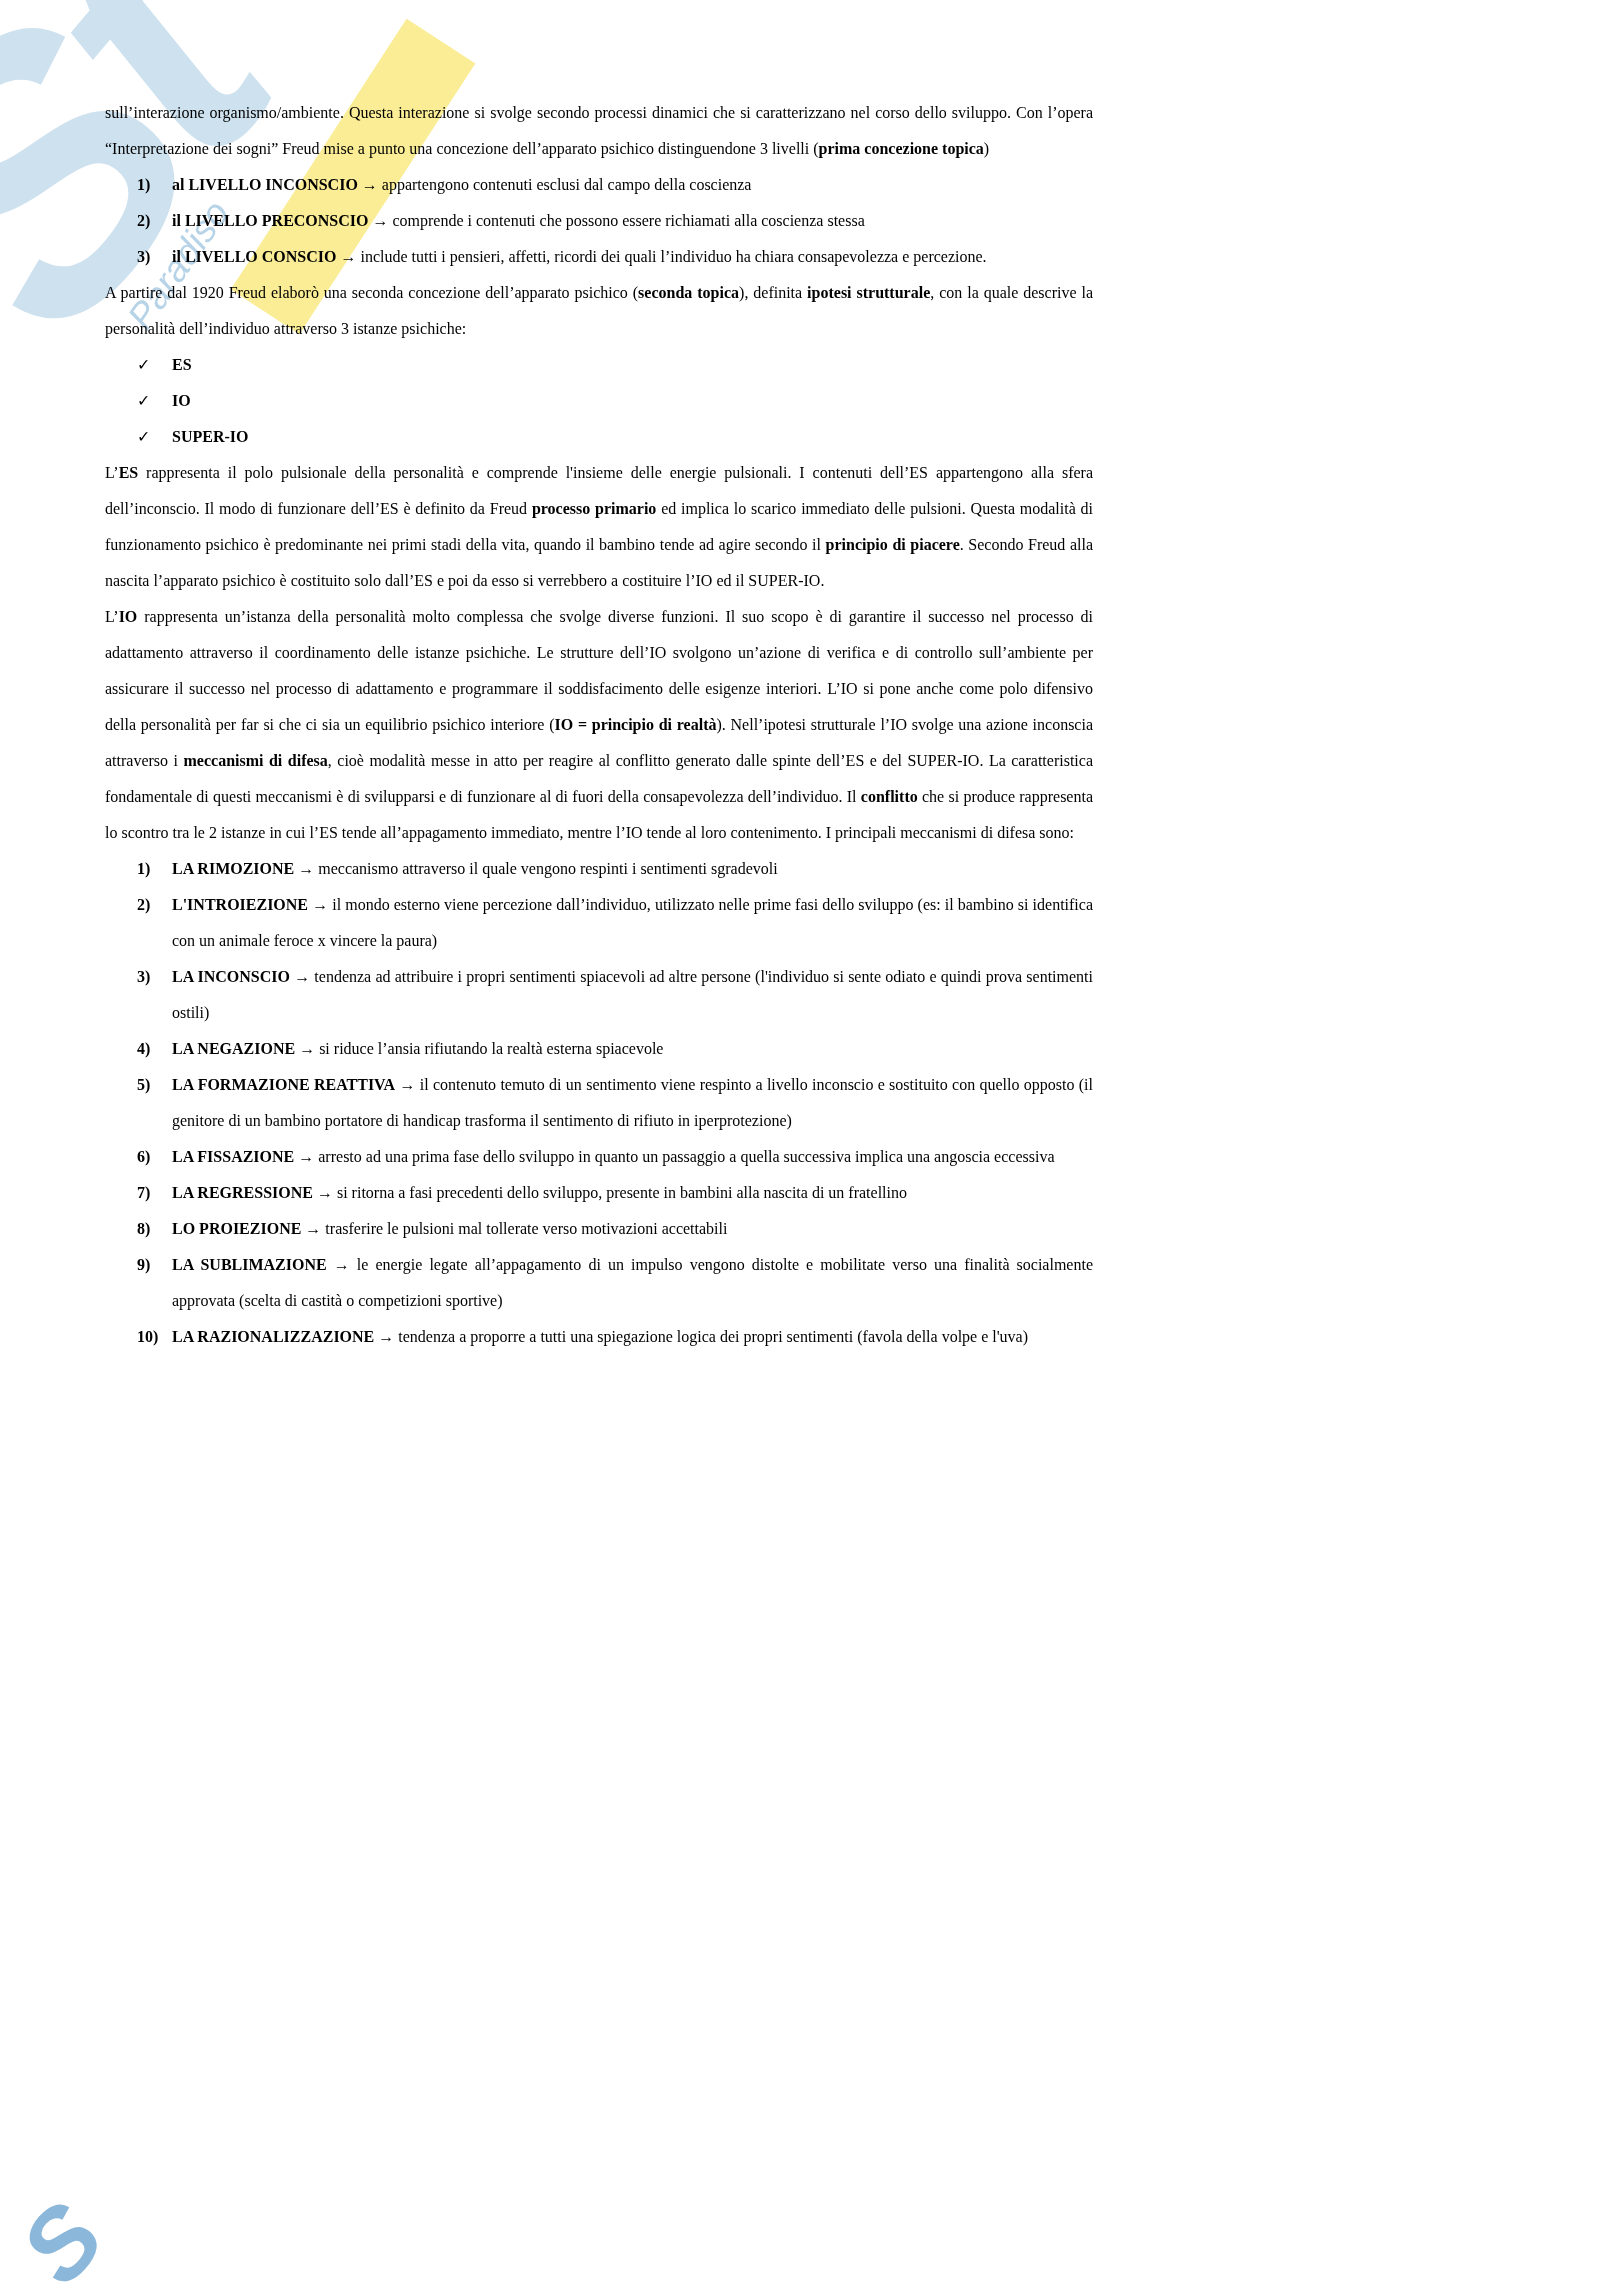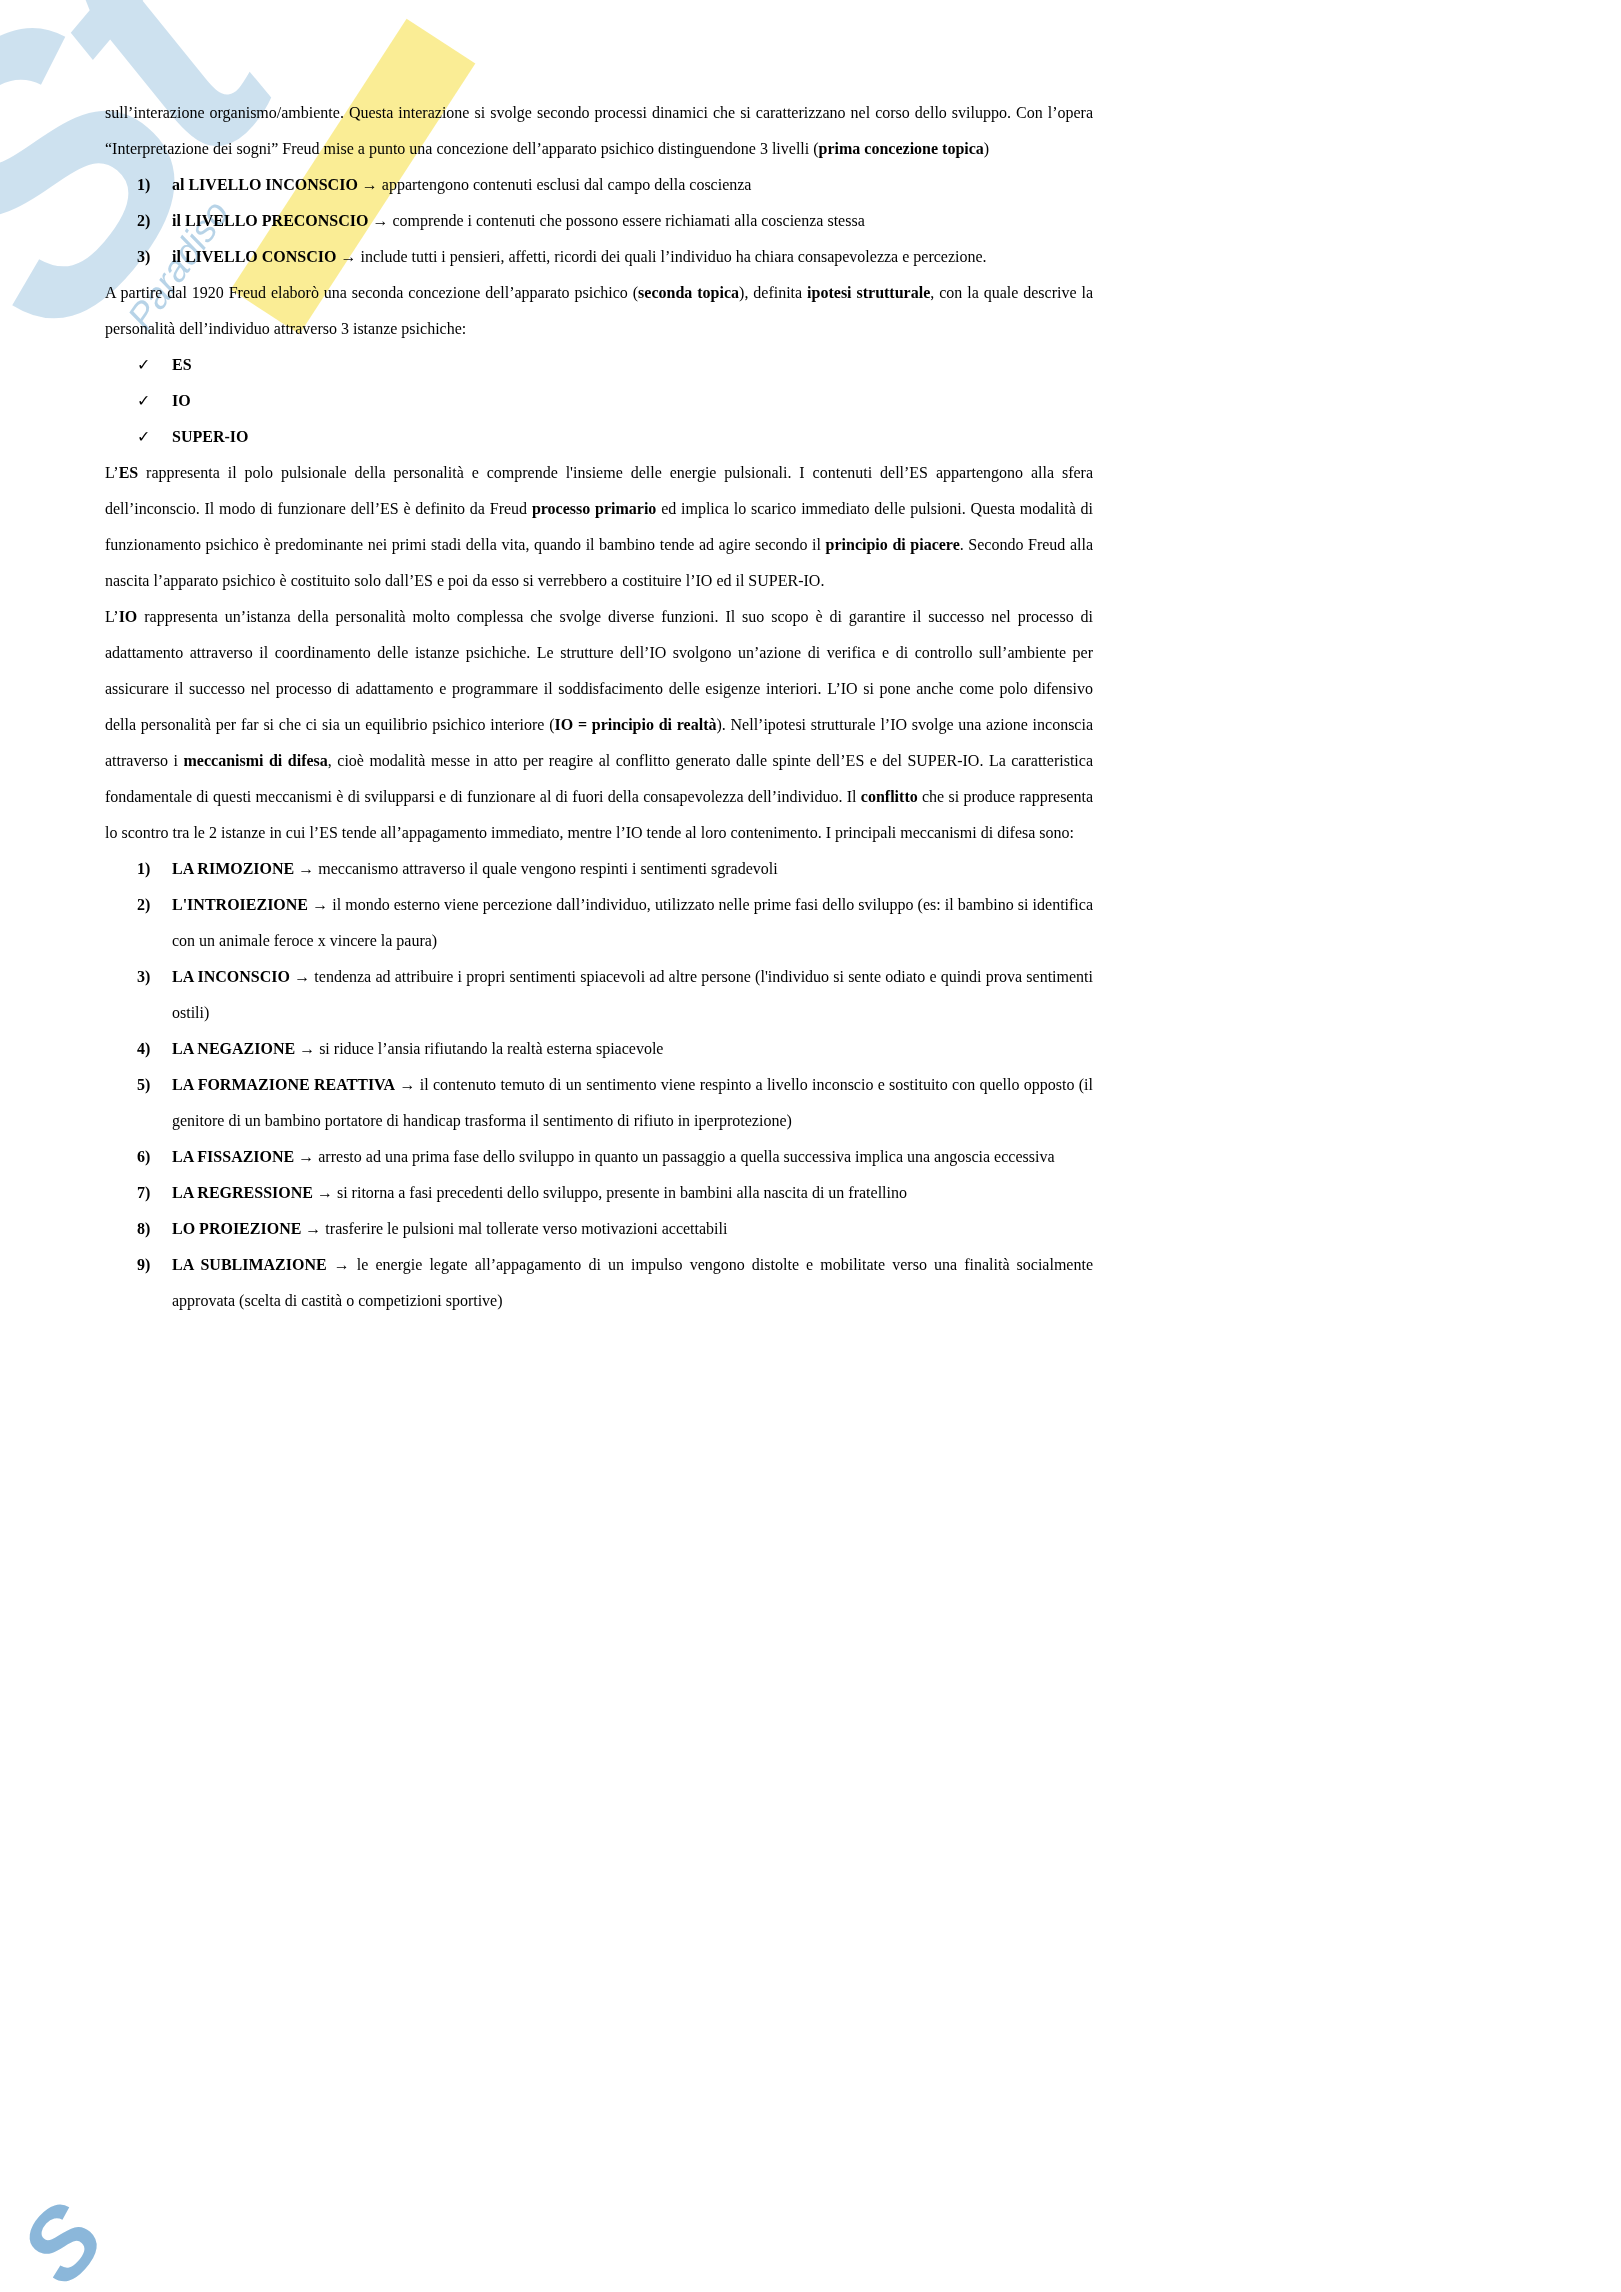--- a/index.html
+++ b/index.html
@@ -156,17 +156,21 @@
         <div class="li-text"><b>LA REGRESSIONE</b><span> → si ritorna a fasi precedenti dello sviluppo, presente in bambini alla nascita di un fratellino</span></div>
       </div>
       <div class="list-item">
         <span class="num">8)</span>
         <div class="li-text"><b>LO PROIEZIONE</b><span> → trasferire le pulsioni mal tollerate verso motivazioni accettabili</span></div>
       </div>
       <div class="list-item">
         <span class="num">9)</span>
         <div class="li-text"><b>LA SUBLIMAZIONE</b><span> → le energie legate all’appagamento di un impulso vengono distolte e mobilitate verso una finalità socialmente approvata (scelta di castità o competizioni sportive)</span></div>
       </div>
+      <div class="list-item">
+        <span class="num">10)</span>
+        <div class="li-text"><b>LA RAZIONALIZZAZIONE</b><span> → tendenza a proporre a tutti una spiegazione logica dei propri sentimenti (favola della volpe e l'uva)</span></div>
+      </div>
     </div>
 
   </div>
 </div>
 
 
 </body></html>

